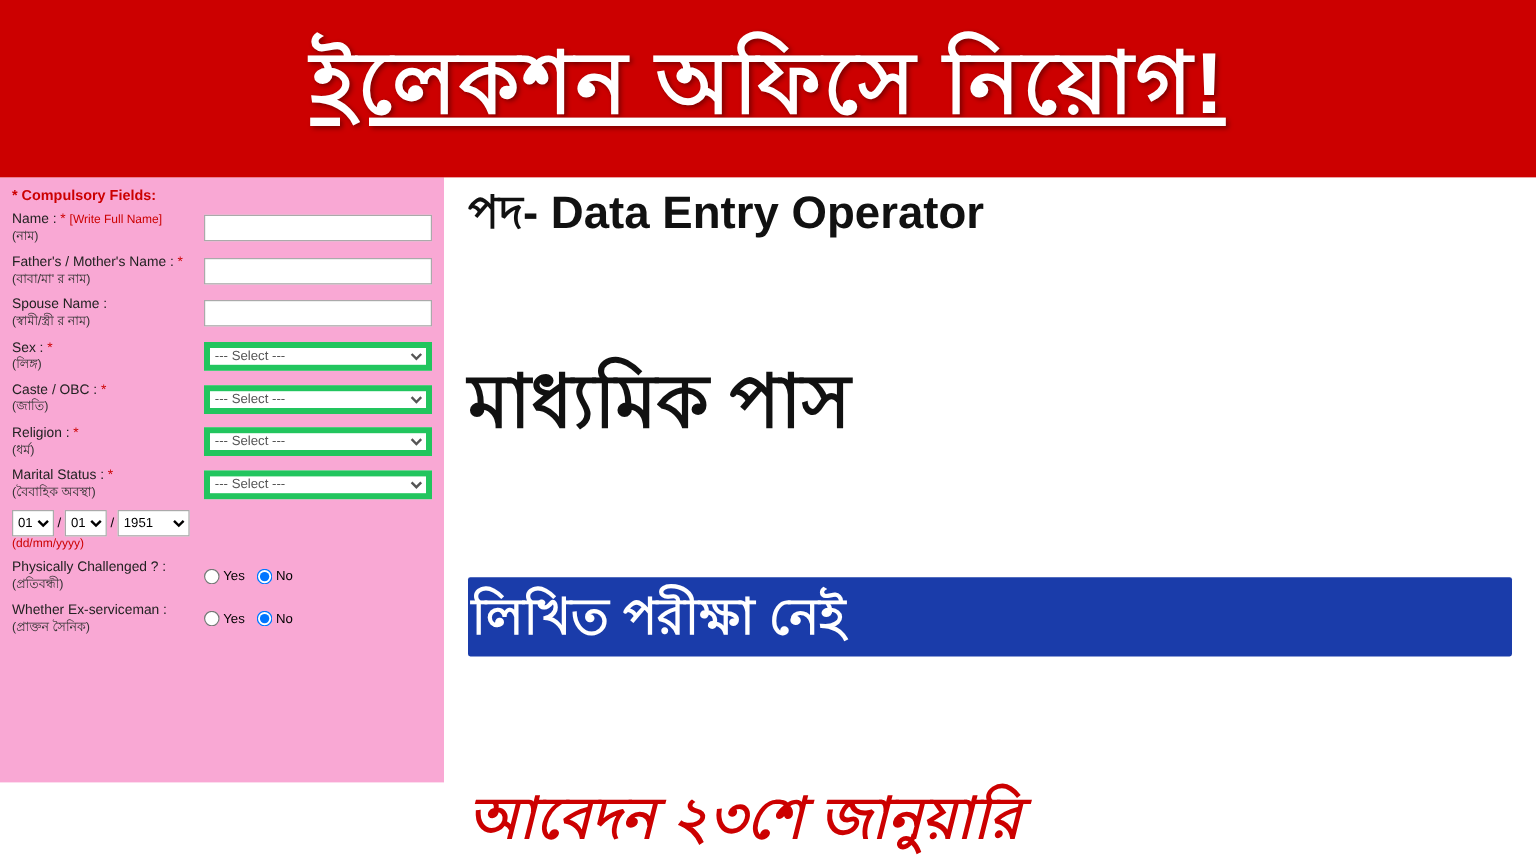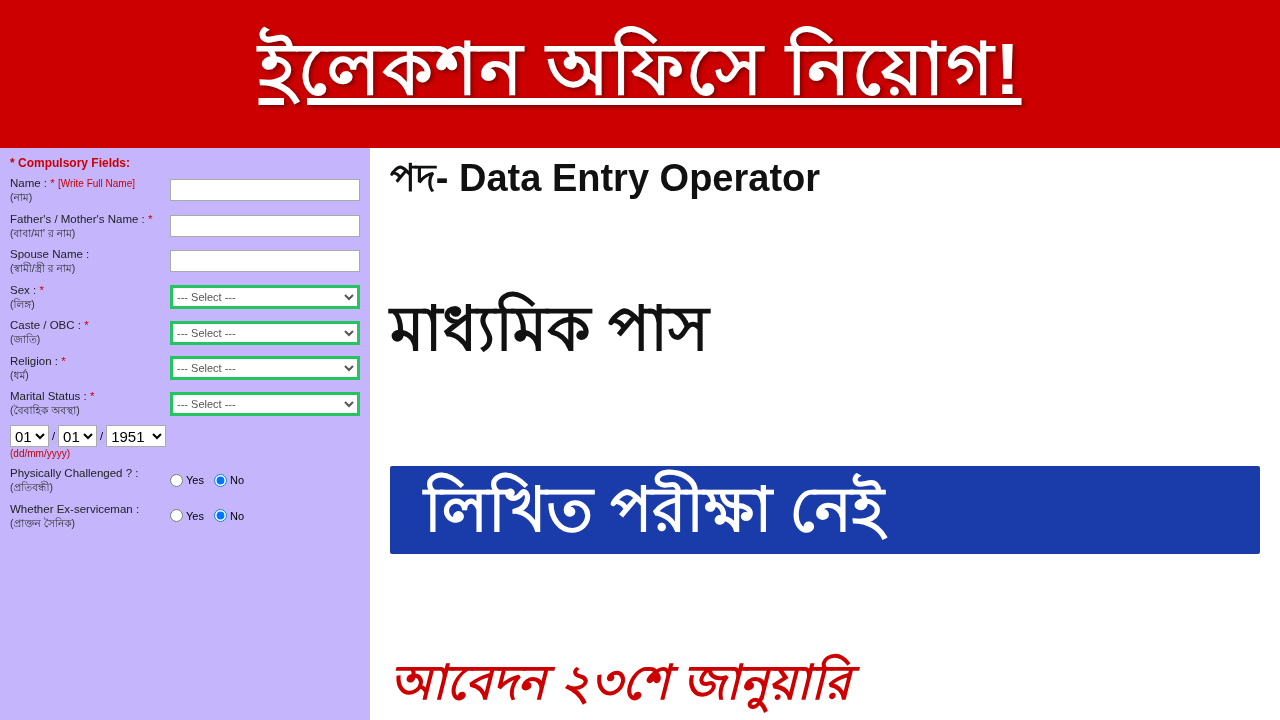--- a/index.html
+++ b/index.html
@@ -36,24 +36,24 @@
     .main-content {
       display: flex;
       width: 100%;
       height: 572px;
     }
 
     
     .form-panel {
       width: 370px;
       min-width: 370px;
-      background: #c4b5fd;
+      background: #f9a8d4;
       padding: 8px 10px;
       overflow-y: auto;
-      height: 572px;
+      height: 504px;
     }
     .compulsory-label {
       color: #cc0000;
       font-size: 12px;
       font-weight: bold;
       margin-bottom: 6px;
     }
     .section-header {
       background: #1a6bbf;
       color: #fff;
@@ -87,34 +87,34 @@
       flex: 1;
       height: 22px;
       border: 1px solid #aaa;
       background: #fff;
       padding: 1px 4px;
       font-size: 11px;
     }
     .form-select {
       flex: 1;
       height: 24px;
-      border: 3px solid #22c55e;
+      border: 5px solid #22c55e;
       background: #fff;
       font-size: 11px;
       color: #555;
     }
     .dob-group {
       display: flex;
       gap: 3px;
       align-items: center;
     }
     .dob-group select {
       height: 22px;
       border: 1px solid #aaa;
-      font-size: 15px;
+      font-size: 11px;
       background: #fff;
     }
     .dob-label {
       color: #cc0000;
       font-size: 10px;
       margin-top: 1px;
     }
     .radio-group {
       display: flex;
       gap: 10px;
@@ -149,23 +149,23 @@
       font-size: 62px;
       font-weight: 900;
       color: #111;
       line-height: 1.1;
       margin-bottom: 12px;
     }
 
     .blue-banner {
       background: #1a3caa;
       color: #fff;
-      font-size: 62px;
-      font-weight: 900;
-      padding: 10px 34px;
+      font-size: 42px;
+      font-weight: 900;
+      padding: 10px 3px;
       margin-bottom: 12px;
       line-height: 1.1;
       border-radius: 2px;
     }
 
     .application-line {
       font-size: 48px;
       font-weight: 900;
       color: #cc0000;
       line-height: 1.1;

